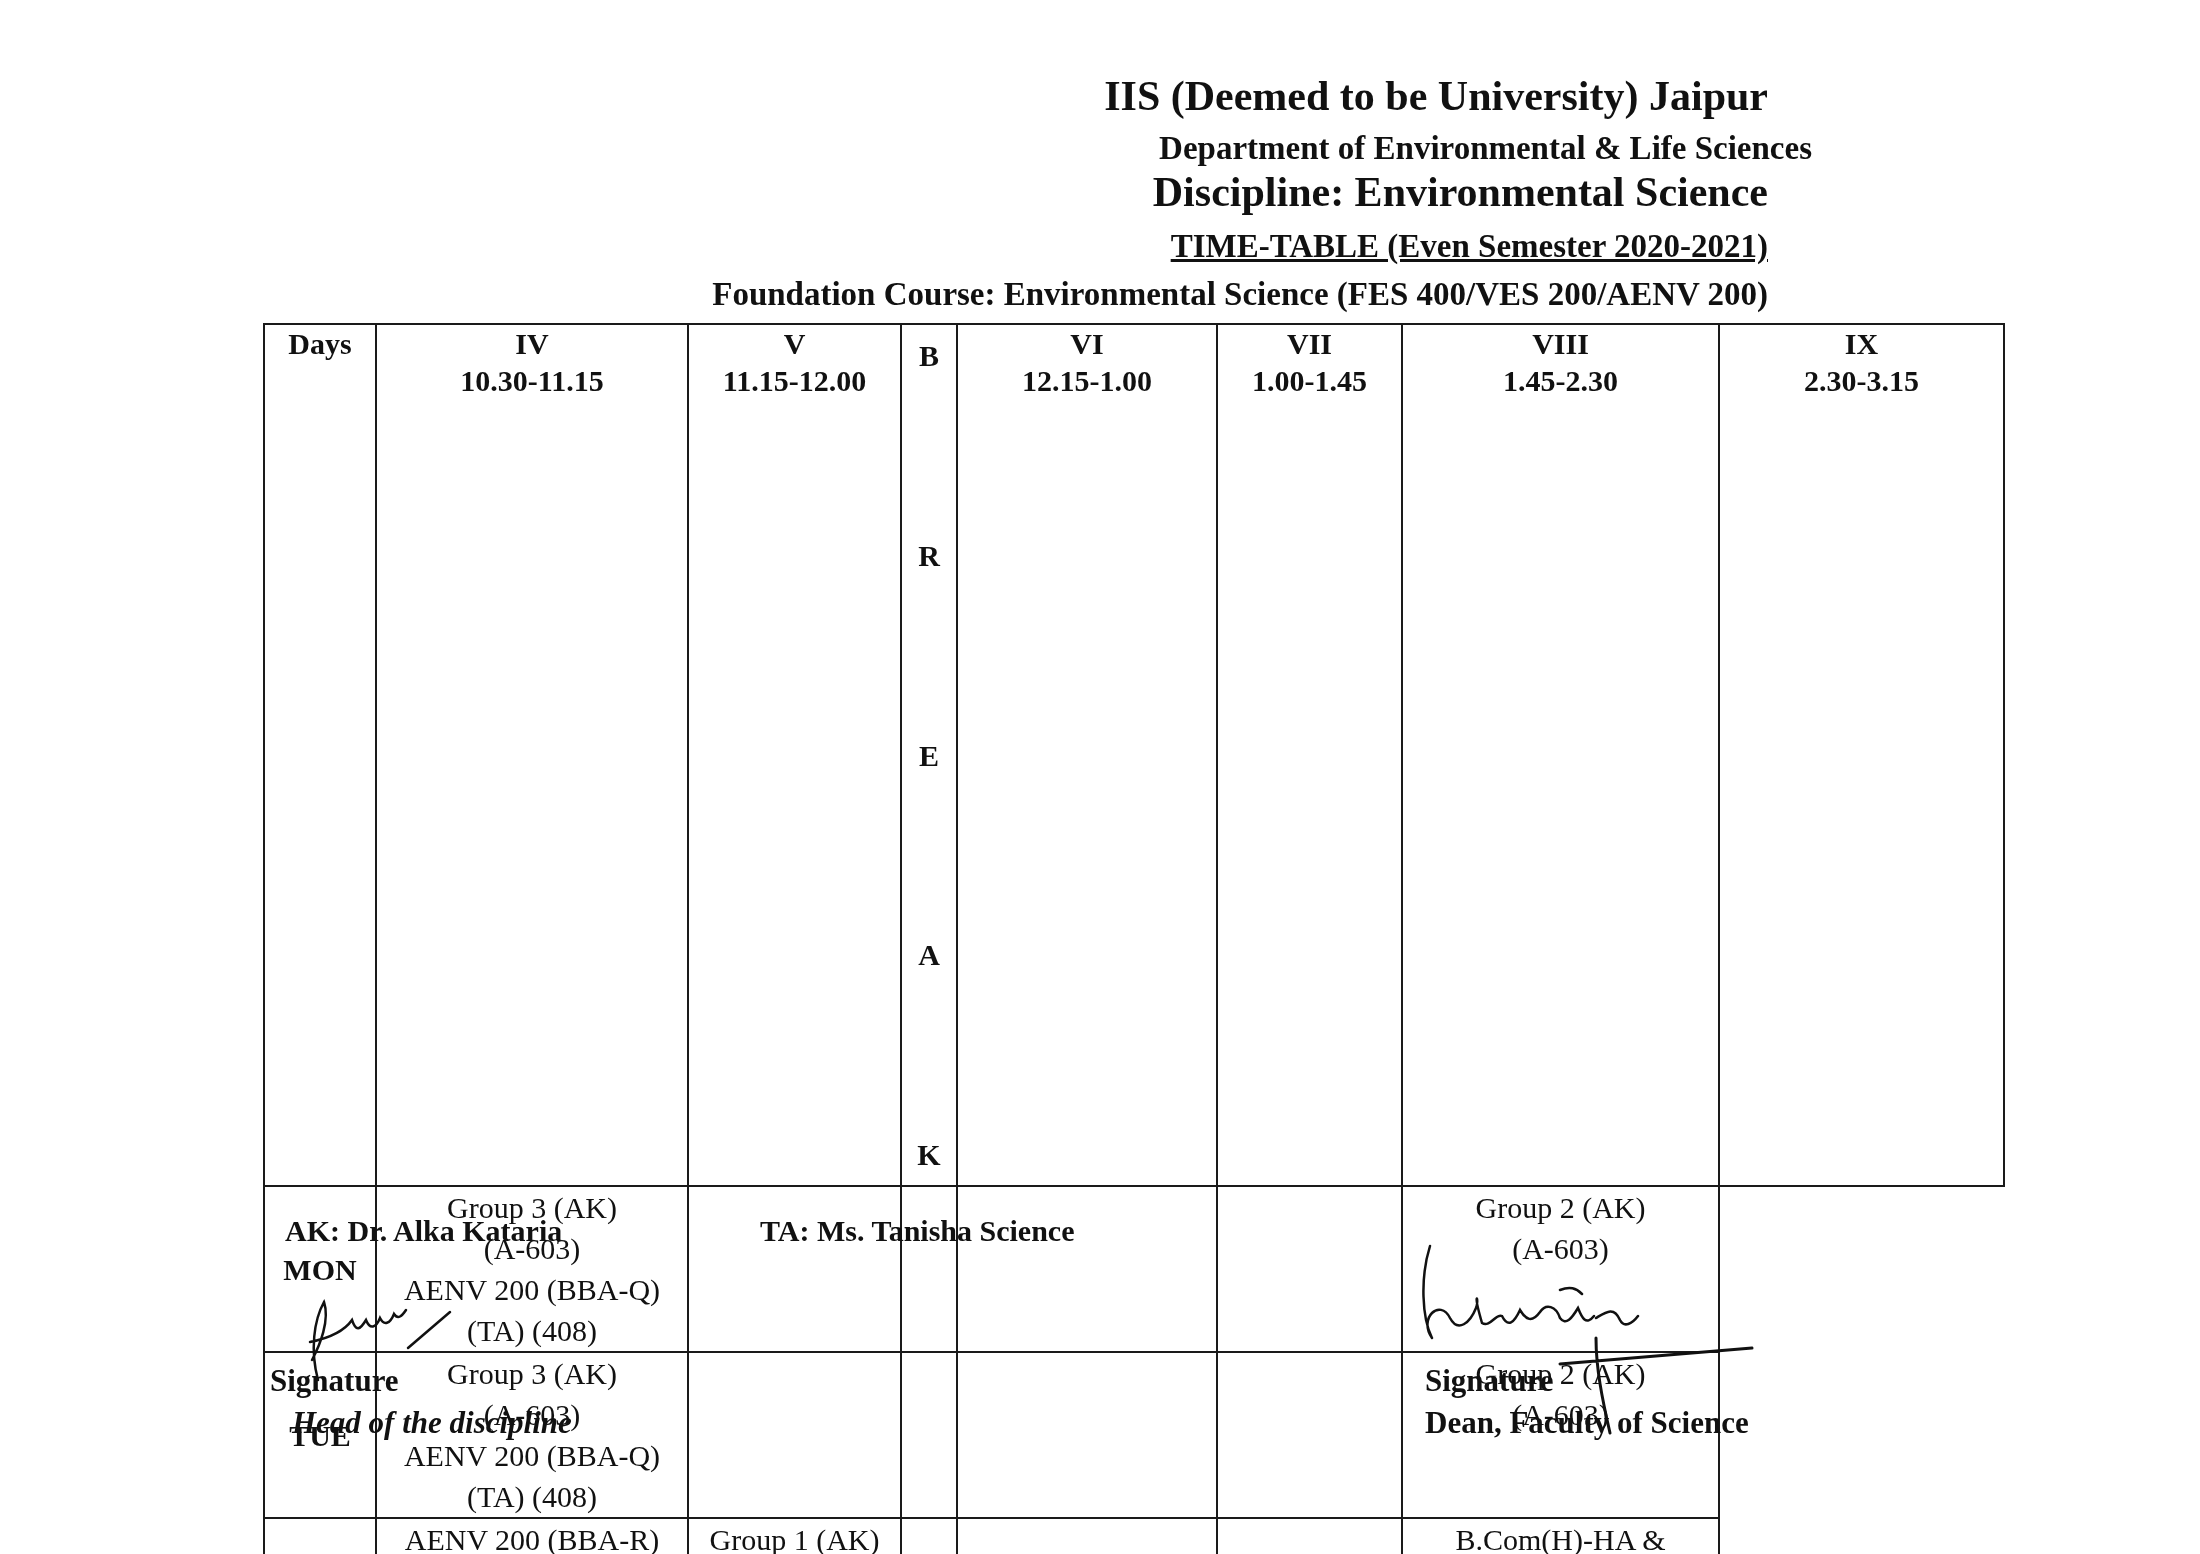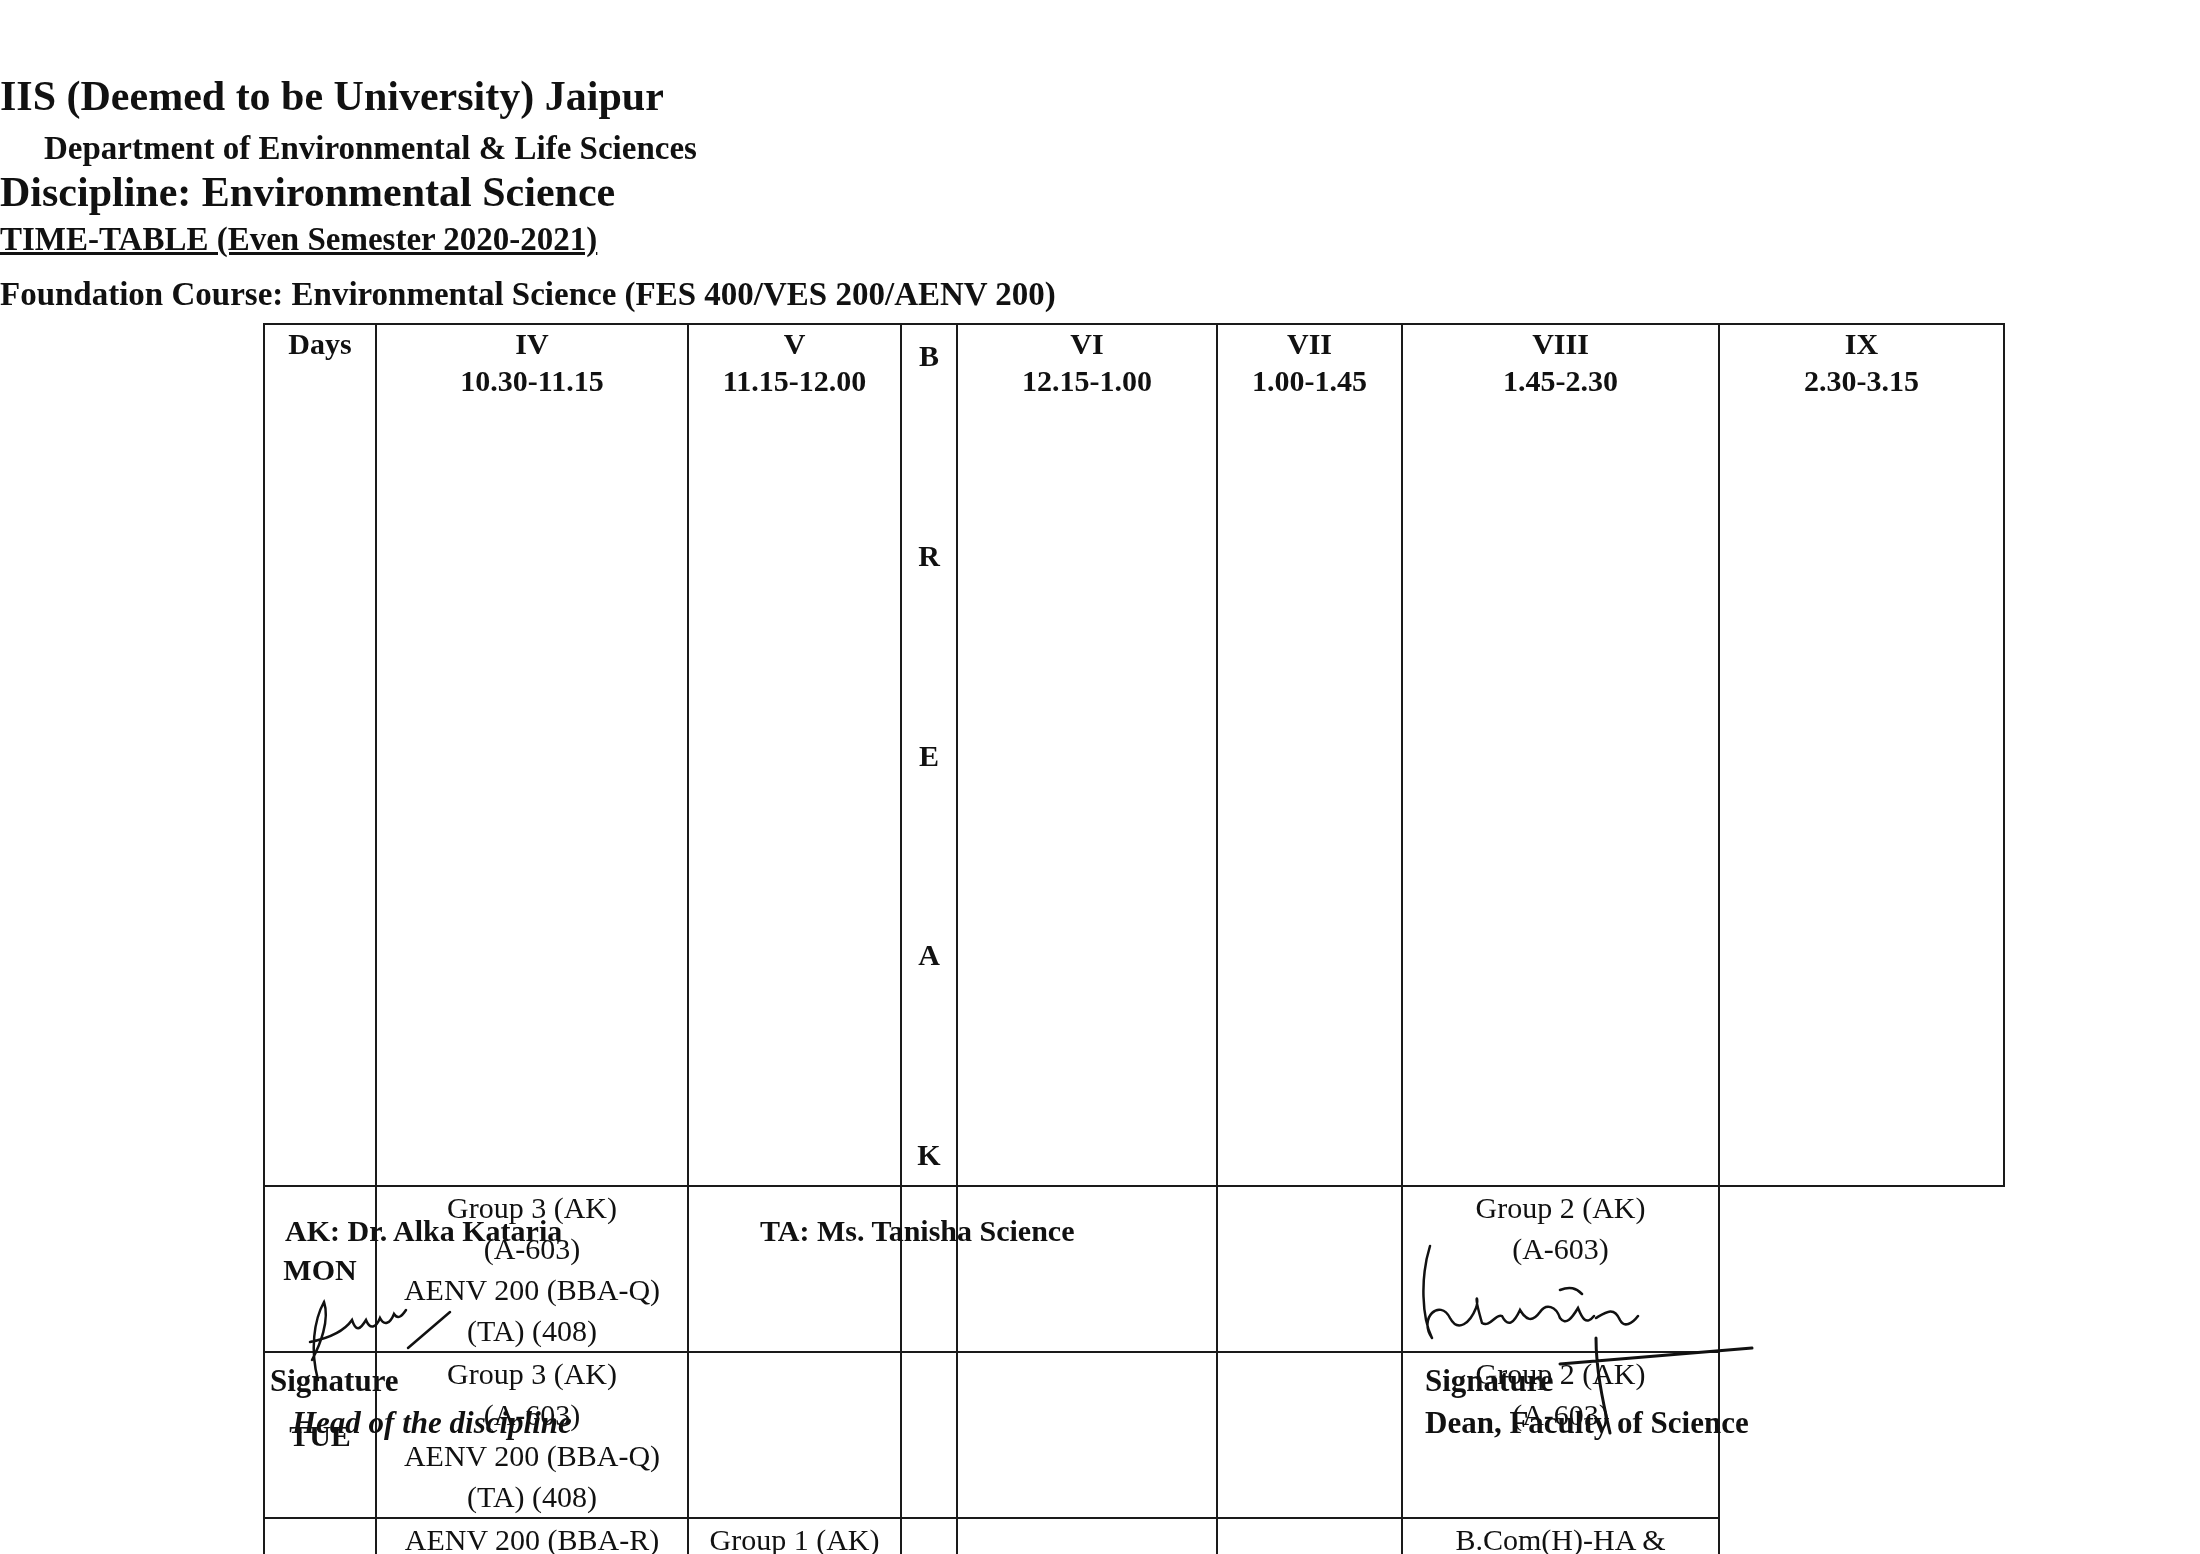--- a/index.html
+++ b/index.html
@@ -1,22 +1,22 @@
 <!DOCTYPE html>
 <html><head>
 <meta charset="utf-8">
 <style>
   html, body { margin: 0; padding: 0; background: #ffffff; }
   body { width: 2200px; height: 1554px; position: relative; overflow: hidden;
          font-family: "Liberation Serif", "DejaVu Serif", serif; color: #111; }
-  .hdr { position: absolute; left: 0; width: 1768px; text-align: left; font-weight: bold; }
+  .hdr { position: absolute; left: 0; width: 1768px; text-align: right; font-weight: bold; }
   #h1 { top: 72px; font-size: 42px; }
   #h2 { top: 130px; font-size: 33px; margin-left: 44px; }
   #h3 { top: 168px; font-size: 42px; }
-  #h4 { top: 221px; font-size: 33px; text-decoration: underline; }
+  #h4 { top: 228px; font-size: 33px; text-decoration: underline; }
   #h5 { top: 276px; font-size: 33px; }
 
   table.tt { position: absolute; left: 263px; top: 323px; width: 1740px; height: 890px;
              border-collapse: collapse; table-layout: fixed; }
   table.tt td, table.tt th { border: 2.5px solid #1a1a1a; text-align: center; vertical-align: top;
              font-size: 30px; line-height: 41px; padding: 0 4px; }
   table.tt th { font-weight: bold; line-height: 37px; }
   .dayc { font-weight: bold; vertical-align: middle !important; }
   .brk { vertical-align: middle !important; font-weight: bold; font-size: 30px; padding: 0 !important; }
   .brk .letters { display: flex; flex-direction: column; justify-content: space-between; height: 860px; align-items: center; padding: 10px 0; box-sizing: border-box; }

